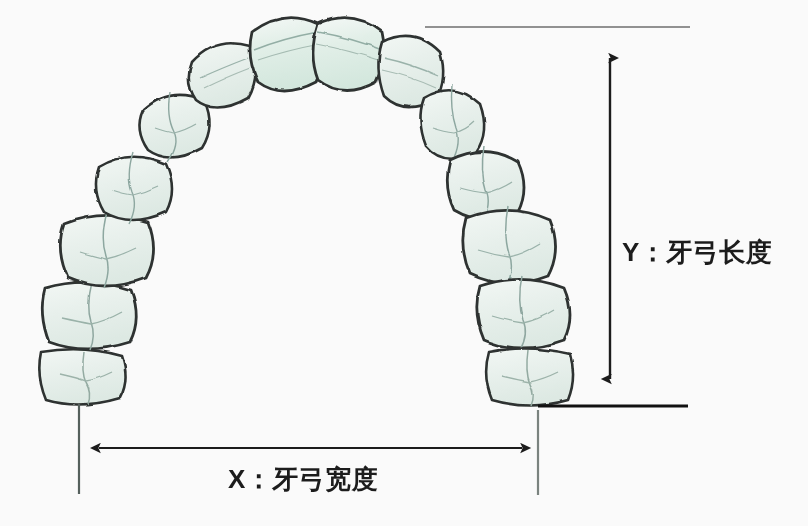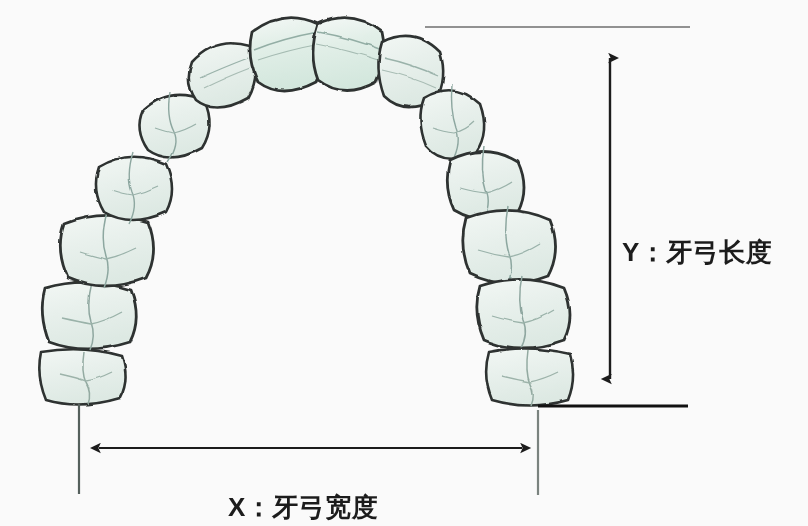--- a/index.html
+++ b/index.html
@@ -35,21 +35,20 @@
     white-space: nowrap;
     font-family: "Liberation Sans", "DejaVu Sans", sans-serif;
   }
   #label-y {
     left: 622px;
     top: 235px;
   }
   #label-x {
     left: 228px;
     top: 462px;
-    margin-top: 28px;
   }
 </style>
 </head>
 <body>
 
 <div id="stage">
 
   <svg id="diagram-svg" viewBox="0 0 808 526" xmlns="http://www.w3.org/2000/svg">
 
     <defs>

